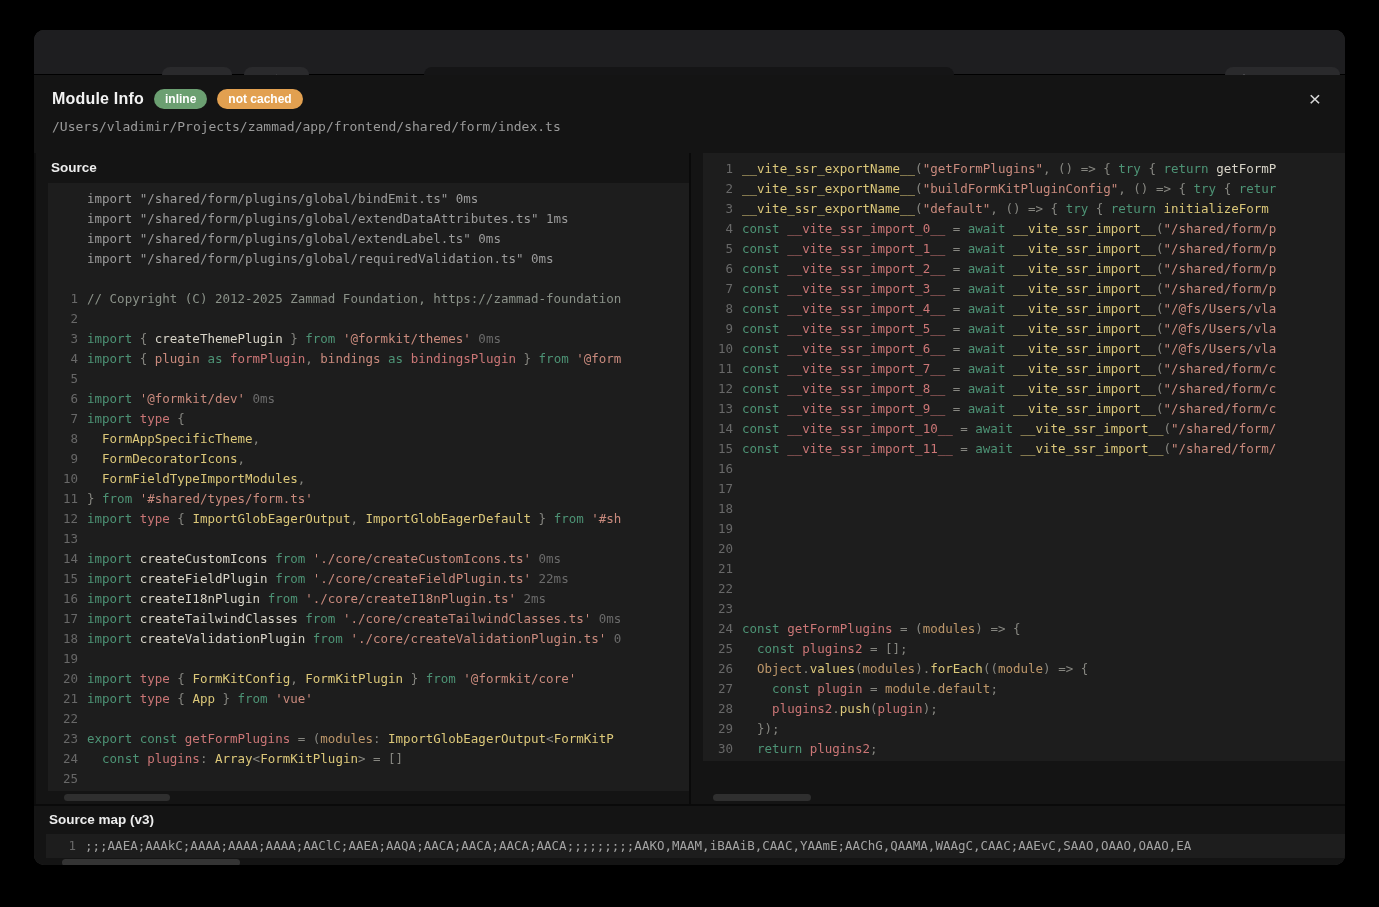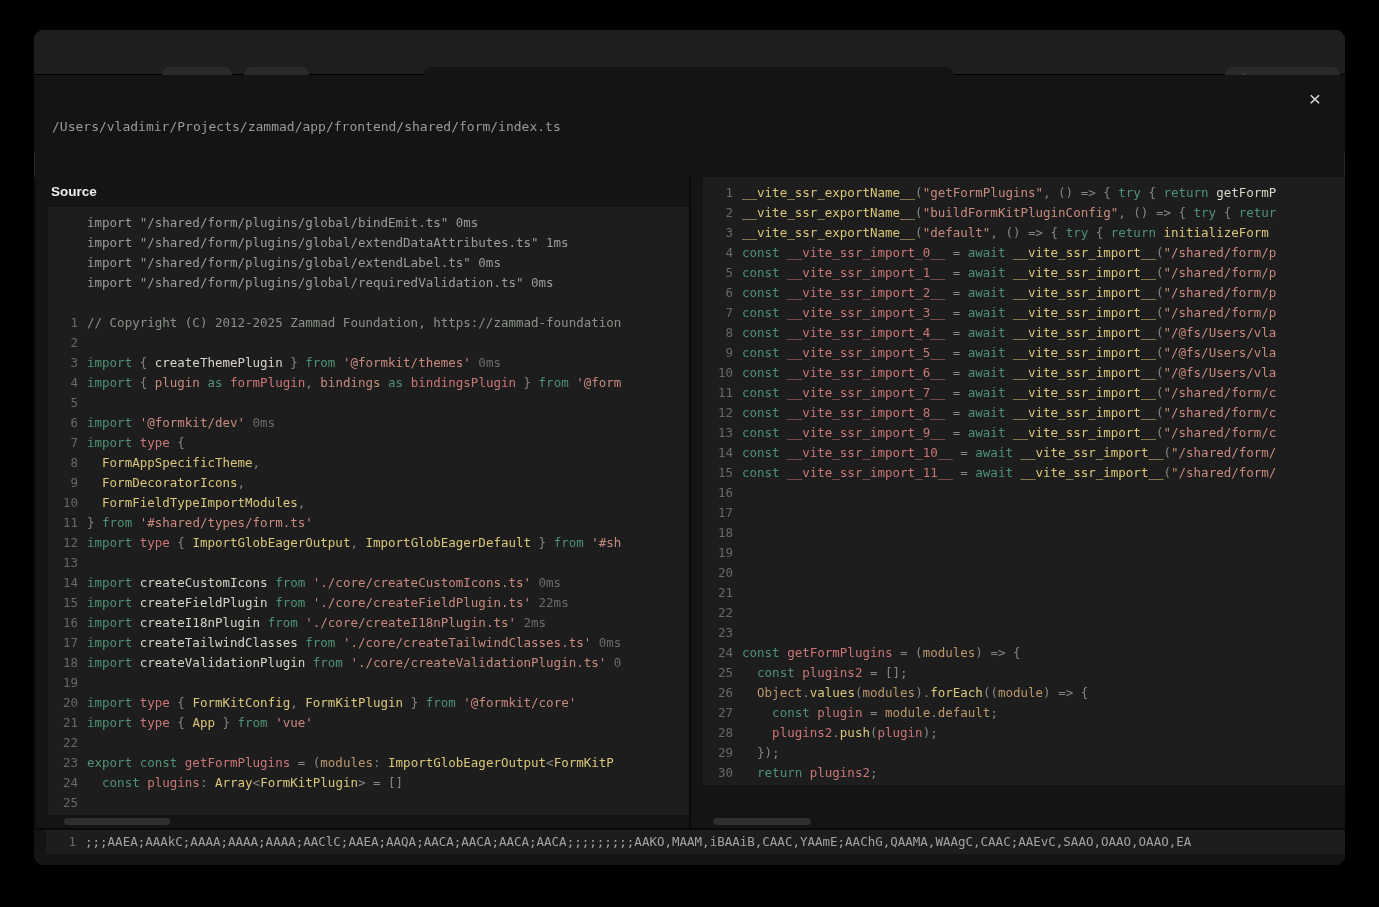--- a/index.html
+++ b/index.html
@@ -24,21 +24,21 @@
   .titlerow{position:absolute;left:18px;top:14px;display:flex;align-items:center;gap:10px;}
   .modtitle{color:#f2f2f2;font-size:16px;font-weight:bold;letter-spacing:.2px;}
   .badge{border-radius:10px;padding:2px 11px;font-size:12px;font-weight:bold;color:#fff;line-height:16px;}
   .filepath{position:absolute;left:18px;top:44px;color:#9a9a9a;font-size:13px;
     font-family:"DejaVu Sans Mono",monospace;}
   .timings{position:absolute;right:60px;top:16px;display:flex;gap:10px;}
   .tpill{background:#7f7f85;border-radius:10px;padding:2px 12px;font-size:12px;font-weight:bold;color:#fff;line-height:17px;}
   .close-x{position:absolute;right:16px;top:10px;width:28px;height:28px;display:flex;
     align-items:center;justify-content:center;color:#d8d8d8;font-size:21px;cursor:default;}
   
-  .panels{position:relative;display:flex;height:651px;background:#0d0d0d;margin-top:24px;}
+  .panels{position:relative;display:flex;height:651px;background:#0d0d0d;}
   .panel{position:relative;background:#141414;overflow:hidden;}
   .panel.src{width:653px;margin-left:2px;}
   .panel.tr{flex:1;}
   .vdivider{width:2px;background:#0a0a0a;}
   .ptitle{height:30px;line-height:30px;padding-left:15px;color:#ededed;font-size:13.5px;font-weight:bold;background:#141414;}
   pre.code{margin:0 0 0 12px;padding:6px 0 0 8px;background:#1d1d1d;height:602px;overflow:hidden;
     font-family:"DejaVu Sans Mono",monospace;font-size:12.5px;line-height:20px;}
   .cl{display:flex;height:20px;}
   .ln{flex:none;width:22px;text-align:right;color:#686868;margin-right:9px;}
   .ct{white-space:pre;}
@@ -133,35 +133,41 @@
     </span>
     <span class="icon">
       <svg width="17" height="15" viewBox="0 0 17 15">
         <rect x="4.5" y="1" width="11" height="9.5" rx="2.5" fill="none" stroke="#9b9b9f" stroke-width="1.4"></rect>
         <path d="M1.5 4.5 V11 a2.5 2.5 0 0 0 2.5 2.5 H11" fill="none" stroke="#9b9b9f" stroke-width="1.4" stroke-linecap="round"></path>
       </svg>
     </span>
   </div>
 
   <div class="modheader">
+    <div class="titlerow">
+      <span class="modtitle">Module Info</span>
+      <span class="badge" style="background: rgb(107, 159, 113);">inline</span>
+      <span class="badge" style="background: rgb(226, 160, 80);">not cached</span>
+    </div>
     <div class="filepath">/Users/vladimir/Projects/zammad/app/frontend/shared/form/index.ts</div>
     <div class="close-x">×</div>
   </div>
 
   <div class="panels">
     <div class="panel src">
       <div class="ptitle">Source</div>
       <pre class="code" id="src-code"><div class="cl"><span class="ln"></span><span class="ct"><span style="color: rgb(156, 156, 156);">import "/shared/form/plugins/global/bindEmit.ts" 0ms</span></span></div><div class="cl"><span class="ln"></span><span class="ct"><span style="color: rgb(156, 156, 156);">import "/shared/form/plugins/global/extendDataAttributes.ts" 1ms</span></span></div><div class="cl"><span class="ln"></span><span class="ct"><span style="color: rgb(156, 156, 156);">import "/shared/form/plugins/global/extendLabel.ts" 0ms</span></span></div><div class="cl"><span class="ln"></span><span class="ct"><span style="color: rgb(156, 156, 156);">import "/shared/form/plugins/global/requiredValidation.ts" 0ms</span></span></div><div class="cl"><span class="ln"></span><span class="ct"></span></div><div class="cl"><span class="ln">1</span><span class="ct"><span style="color: rgb(138, 145, 136);">// Copyright (C) 2012-2025 Zammad Foundation, https://zammad-foundation</span></span></div><div class="cl"><span class="ln">2</span><span class="ct"></span></div><div class="cl"><span class="ln">3</span><span class="ct"><span style="color: rgb(77, 147, 117);">import</span><span style="color: rgb(134, 134, 128);"> { </span><span style="color: rgb(216, 212, 200);">createThemePlugin</span><span style="color: rgb(134, 134, 128);"> } </span><span style="color: rgb(77, 147, 117);">from</span><span style="color: rgb(201, 138, 125);"> '@formkit/themes'</span><span style="color: rgb(107, 107, 107);"> 0ms</span></span></div><div class="cl"><span class="ln">4</span><span class="ct"><span style="color: rgb(77, 147, 117);">import</span><span style="color: rgb(134, 134, 128);"> { </span><span style="color: rgb(201, 138, 125);">plugin</span><span style="color: rgb(77, 147, 117);"> as </span><span style="color: rgb(203, 118, 118);">formPlugin</span><span style="color: rgb(134, 134, 128);">, </span><span style="color: rgb(201, 138, 125);">bindings</span><span style="color: rgb(77, 147, 117);"> as </span><span style="color: rgb(203, 118, 118);">bindingsPlugin</span><span style="color: rgb(134, 134, 128);"> } </span><span style="color: rgb(77, 147, 117);">from</span><span style="color: rgb(201, 138, 125);"> '@form</span></span></div><div class="cl"><span class="ln">5</span><span class="ct"></span></div><div class="cl"><span class="ln">6</span><span class="ct"><span style="color: rgb(77, 147, 117);">import</span><span style="color: rgb(201, 138, 125);"> '@formkit/dev'</span><span style="color: rgb(107, 107, 107);"> 0ms</span></span></div><div class="cl"><span class="ln">7</span><span class="ct"><span style="color: rgb(77, 147, 117);">import</span><span style="color: rgb(203, 118, 118);"> type</span><span style="color: rgb(134, 134, 128);"> {</span></span></div><div class="cl"><span class="ln">8</span><span class="ct"><span style="color: rgb(219, 199, 121);">  FormAppSpecificTheme</span><span style="color: rgb(134, 134, 128);">,</span></span></div><div class="cl"><span class="ln">9</span><span class="ct"><span style="color: rgb(219, 199, 121);">  FormDecoratorIcons</span><span style="color: rgb(134, 134, 128);">,</span></span></div><div class="cl"><span class="ln">10</span><span class="ct"><span style="color: rgb(219, 199, 121);">  FormFieldTypeImportModules</span><span style="color: rgb(134, 134, 128);">,</span></span></div><div class="cl"><span class="ln">11</span><span class="ct"><span style="color: rgb(134, 134, 128);">} </span><span style="color: rgb(77, 147, 117);">from</span><span style="color: rgb(201, 138, 125);"> '#shared/types/form.ts'</span></span></div><div class="cl"><span class="ln">12</span><span class="ct"><span style="color: rgb(77, 147, 117);">import</span><span style="color: rgb(203, 118, 118);"> type</span><span style="color: rgb(134, 134, 128);"> { </span><span style="color: rgb(219, 199, 121);">ImportGlobEagerOutput</span><span style="color: rgb(134, 134, 128);">, </span><span style="color: rgb(219, 199, 121);">ImportGlobEagerDefault</span><span style="color: rgb(134, 134, 128);"> } </span><span style="color: rgb(77, 147, 117);">from</span><span style="color: rgb(201, 138, 125);"> '#sh</span></span></div><div class="cl"><span class="ln">13</span><span class="ct"></span></div><div class="cl"><span class="ln">14</span><span class="ct"><span style="color: rgb(77, 147, 117);">import</span><span style="color: rgb(216, 212, 200);"> createCustomIcons </span><span style="color: rgb(77, 147, 117);">from</span><span style="color: rgb(201, 138, 125);"> './core/createCustomIcons.ts'</span><span style="color: rgb(107, 107, 107);"> 0ms</span></span></div><div class="cl"><span class="ln">15</span><span class="ct"><span style="color: rgb(77, 147, 117);">import</span><span style="color: rgb(216, 212, 200);"> createFieldPlugin </span><span style="color: rgb(77, 147, 117);">from</span><span style="color: rgb(201, 138, 125);"> './core/createFieldPlugin.ts'</span><span style="color: rgb(107, 107, 107);"> 22ms</span></span></div><div class="cl"><span class="ln">16</span><span class="ct"><span style="color: rgb(77, 147, 117);">import</span><span style="color: rgb(216, 212, 200);"> createI18nPlugin </span><span style="color: rgb(77, 147, 117);">from</span><span style="color: rgb(201, 138, 125);"> './core/createI18nPlugin.ts'</span><span style="color: rgb(107, 107, 107);"> 2ms</span></span></div><div class="cl"><span class="ln">17</span><span class="ct"><span style="color: rgb(77, 147, 117);">import</span><span style="color: rgb(216, 212, 200);"> createTailwindClasses </span><span style="color: rgb(77, 147, 117);">from</span><span style="color: rgb(201, 138, 125);"> './core/createTailwindClasses.ts'</span><span style="color: rgb(107, 107, 107);"> 0ms</span></span></div><div class="cl"><span class="ln">18</span><span class="ct"><span style="color: rgb(77, 147, 117);">import</span><span style="color: rgb(216, 212, 200);"> createValidationPlugin </span><span style="color: rgb(77, 147, 117);">from</span><span style="color: rgb(201, 138, 125);"> './core/createValidationPlugin.ts'</span><span style="color: rgb(107, 107, 107);"> 0</span></span></div><div class="cl"><span class="ln">19</span><span class="ct"></span></div><div class="cl"><span class="ln">20</span><span class="ct"><span style="color: rgb(77, 147, 117);">import</span><span style="color: rgb(203, 118, 118);"> type</span><span style="color: rgb(134, 134, 128);"> { </span><span style="color: rgb(219, 199, 121);">FormKitConfig</span><span style="color: rgb(134, 134, 128);">, </span><span style="color: rgb(219, 199, 121);">FormKitPlugin</span><span style="color: rgb(134, 134, 128);"> } </span><span style="color: rgb(77, 147, 117);">from</span><span style="color: rgb(201, 138, 125);"> '@formkit/core'</span></span></div><div class="cl"><span class="ln">21</span><span class="ct"><span style="color: rgb(77, 147, 117);">import</span><span style="color: rgb(203, 118, 118);"> type</span><span style="color: rgb(134, 134, 128);"> { </span><span style="color: rgb(219, 199, 121);">App</span><span style="color: rgb(134, 134, 128);"> } </span><span style="color: rgb(77, 147, 117);">from</span><span style="color: rgb(201, 138, 125);"> 'vue'</span></span></div><div class="cl"><span class="ln">22</span><span class="ct"></span></div><div class="cl"><span class="ln">23</span><span class="ct"><span style="color: rgb(77, 147, 117);">export</span><span style="color: rgb(77, 147, 117);"> const</span><span style="color: rgb(203, 118, 118);"> getFormPlugins</span><span style="color: rgb(134, 134, 128);"> = (</span><span style="color: rgb(189, 151, 106);">modules</span><span style="color: rgb(134, 134, 128);">: </span><span style="color: rgb(219, 199, 121);">ImportGlobEagerOutput</span><span style="color: rgb(134, 134, 128);">&lt;</span><span style="color: rgb(219, 199, 121);">FormKitP</span></span></div><div class="cl"><span class="ln">24</span><span class="ct"><span style="color: rgb(77, 147, 117);">  const</span><span style="color: rgb(203, 118, 118);"> plugins</span><span style="color: rgb(134, 134, 128);">: </span><span style="color: rgb(219, 199, 121);">Array</span><span style="color: rgb(134, 134, 128);">&lt;</span><span style="color: rgb(219, 199, 121);">FormKitPlugin</span><span style="color: rgb(134, 134, 128);">&gt; = []</span></span></div><div class="cl"><span class="ln">25</span><span class="ct"></span></div></pre>
       <div class="hthumb" style="left:28px;bottom:3px;width:106px;"></div>
     </div>
     <div class="vdivider"></div>
     <div class="panel tr">
       <pre class="code" id="tr-code"><div class="cl"><span class="ln">1</span><span class="ct"><span style="color: rgb(219, 199, 121);">__vite_ssr_exportName__</span><span style="color: rgb(134, 134, 128);">(</span><span style="color: rgb(201, 138, 125);">"getFormPlugins"</span><span style="color: rgb(134, 134, 128);">, () =&gt; { </span><span style="color: rgb(77, 147, 117);">try</span><span style="color: rgb(134, 134, 128);"> { </span><span style="color: rgb(77, 147, 117);">return</span><span style="color: rgb(216, 212, 200);"> getFormP</span></span></div><div class="cl"><span class="ln">2</span><span class="ct"><span style="color: rgb(219, 199, 121);">__vite_ssr_exportName__</span><span style="color: rgb(134, 134, 128);">(</span><span style="color: rgb(201, 138, 125);">"buildFormKitPluginConfig"</span><span style="color: rgb(134, 134, 128);">, () =&gt; { </span><span style="color: rgb(77, 147, 117);">try</span><span style="color: rgb(134, 134, 128);"> { </span><span style="color: rgb(77, 147, 117);">retur</span></span></div><div class="cl"><span class="ln">3</span><span class="ct"><span style="color: rgb(219, 199, 121);">__vite_ssr_exportName__</span><span style="color: rgb(134, 134, 128);">(</span><span style="color: rgb(201, 138, 125);">"default"</span><span style="color: rgb(134, 134, 128);">, () =&gt; { </span><span style="color: rgb(77, 147, 117);">try</span><span style="color: rgb(134, 134, 128);"> { </span><span style="color: rgb(77, 147, 117);">return</span><span style="color: rgb(219, 199, 121);"> initializeForm</span></span></div><div class="cl"><span class="ln">4</span><span class="ct"><span style="color: rgb(77, 147, 117);">const</span><span style="color: rgb(203, 118, 118);"> __vite_ssr_import_0__</span><span style="color: rgb(134, 134, 128);"> = </span><span style="color: rgb(77, 147, 117);">await</span><span style="color: rgb(219, 199, 121);"> __vite_ssr_import__</span><span style="color: rgb(134, 134, 128);">(</span><span style="color: rgb(201, 138, 125);">"/shared/form/p</span></span></div><div class="cl"><span class="ln">5</span><span class="ct"><span style="color: rgb(77, 147, 117);">const</span><span style="color: rgb(203, 118, 118);"> __vite_ssr_import_1__</span><span style="color: rgb(134, 134, 128);"> = </span><span style="color: rgb(77, 147, 117);">await</span><span style="color: rgb(219, 199, 121);"> __vite_ssr_import__</span><span style="color: rgb(134, 134, 128);">(</span><span style="color: rgb(201, 138, 125);">"/shared/form/p</span></span></div><div class="cl"><span class="ln">6</span><span class="ct"><span style="color: rgb(77, 147, 117);">const</span><span style="color: rgb(203, 118, 118);"> __vite_ssr_import_2__</span><span style="color: rgb(134, 134, 128);"> = </span><span style="color: rgb(77, 147, 117);">await</span><span style="color: rgb(219, 199, 121);"> __vite_ssr_import__</span><span style="color: rgb(134, 134, 128);">(</span><span style="color: rgb(201, 138, 125);">"/shared/form/p</span></span></div><div class="cl"><span class="ln">7</span><span class="ct"><span style="color: rgb(77, 147, 117);">const</span><span style="color: rgb(203, 118, 118);"> __vite_ssr_import_3__</span><span style="color: rgb(134, 134, 128);"> = </span><span style="color: rgb(77, 147, 117);">await</span><span style="color: rgb(219, 199, 121);"> __vite_ssr_import__</span><span style="color: rgb(134, 134, 128);">(</span><span style="color: rgb(201, 138, 125);">"/shared/form/p</span></span></div><div class="cl"><span class="ln">8</span><span class="ct"><span style="color: rgb(77, 147, 117);">const</span><span style="color: rgb(203, 118, 118);"> __vite_ssr_import_4__</span><span style="color: rgb(134, 134, 128);"> = </span><span style="color: rgb(77, 147, 117);">await</span><span style="color: rgb(219, 199, 121);"> __vite_ssr_import__</span><span style="color: rgb(134, 134, 128);">(</span><span style="color: rgb(201, 138, 125);">"/@fs/Users/vla</span></span></div><div class="cl"><span class="ln">9</span><span class="ct"><span style="color: rgb(77, 147, 117);">const</span><span style="color: rgb(203, 118, 118);"> __vite_ssr_import_5__</span><span style="color: rgb(134, 134, 128);"> = </span><span style="color: rgb(77, 147, 117);">await</span><span style="color: rgb(219, 199, 121);"> __vite_ssr_import__</span><span style="color: rgb(134, 134, 128);">(</span><span style="color: rgb(201, 138, 125);">"/@fs/Users/vla</span></span></div><div class="cl"><span class="ln">10</span><span class="ct"><span style="color: rgb(77, 147, 117);">const</span><span style="color: rgb(203, 118, 118);"> __vite_ssr_import_6__</span><span style="color: rgb(134, 134, 128);"> = </span><span style="color: rgb(77, 147, 117);">await</span><span style="color: rgb(219, 199, 121);"> __vite_ssr_import__</span><span style="color: rgb(134, 134, 128);">(</span><span style="color: rgb(201, 138, 125);">"/@fs/Users/vla</span></span></div><div class="cl"><span class="ln">11</span><span class="ct"><span style="color: rgb(77, 147, 117);">const</span><span style="color: rgb(203, 118, 118);"> __vite_ssr_import_7__</span><span style="color: rgb(134, 134, 128);"> = </span><span style="color: rgb(77, 147, 117);">await</span><span style="color: rgb(219, 199, 121);"> __vite_ssr_import__</span><span style="color: rgb(134, 134, 128);">(</span><span style="color: rgb(201, 138, 125);">"/shared/form/c</span></span></div><div class="cl"><span class="ln">12</span><span class="ct"><span style="color: rgb(77, 147, 117);">const</span><span style="color: rgb(203, 118, 118);"> __vite_ssr_import_8__</span><span style="color: rgb(134, 134, 128);"> = </span><span style="color: rgb(77, 147, 117);">await</span><span style="color: rgb(219, 199, 121);"> __vite_ssr_import__</span><span style="color: rgb(134, 134, 128);">(</span><span style="color: rgb(201, 138, 125);">"/shared/form/c</span></span></div><div class="cl"><span class="ln">13</span><span class="ct"><span style="color: rgb(77, 147, 117);">const</span><span style="color: rgb(203, 118, 118);"> __vite_ssr_import_9__</span><span style="color: rgb(134, 134, 128);"> = </span><span style="color: rgb(77, 147, 117);">await</span><span style="color: rgb(219, 199, 121);"> __vite_ssr_import__</span><span style="color: rgb(134, 134, 128);">(</span><span style="color: rgb(201, 138, 125);">"/shared/form/c</span></span></div><div class="cl"><span class="ln">14</span><span class="ct"><span style="color: rgb(77, 147, 117);">const</span><span style="color: rgb(203, 118, 118);"> __vite_ssr_import_10__</span><span style="color: rgb(134, 134, 128);"> = </span><span style="color: rgb(77, 147, 117);">await</span><span style="color: rgb(219, 199, 121);"> __vite_ssr_import__</span><span style="color: rgb(134, 134, 128);">(</span><span style="color: rgb(201, 138, 125);">"/shared/form/</span></span></div><div class="cl"><span class="ln">15</span><span class="ct"><span style="color: rgb(77, 147, 117);">const</span><span style="color: rgb(203, 118, 118);"> __vite_ssr_import_11__</span><span style="color: rgb(134, 134, 128);"> = </span><span style="color: rgb(77, 147, 117);">await</span><span style="color: rgb(219, 199, 121);"> __vite_ssr_import__</span><span style="color: rgb(134, 134, 128);">(</span><span style="color: rgb(201, 138, 125);">"/shared/form/</span></span></div><div class="cl"><span class="ln">16</span><span class="ct"></span></div><div class="cl"><span class="ln">17</span><span class="ct"></span></div><div class="cl"><span class="ln">18</span><span class="ct"></span></div><div class="cl"><span class="ln">19</span><span class="ct"></span></div><div class="cl"><span class="ln">20</span><span class="ct"></span></div><div class="cl"><span class="ln">21</span><span class="ct"></span></div><div class="cl"><span class="ln">22</span><span class="ct"></span></div><div class="cl"><span class="ln">23</span><span class="ct"></span></div><div class="cl"><span class="ln">24</span><span class="ct"><span style="color: rgb(77, 147, 117);">const</span><span style="color: rgb(203, 118, 118);"> getFormPlugins</span><span style="color: rgb(134, 134, 128);"> = (</span><span style="color: rgb(189, 151, 106);">modules</span><span style="color: rgb(134, 134, 128);">) =&gt; {</span></span></div><div class="cl"><span class="ln">25</span><span class="ct"><span style="color: rgb(77, 147, 117);">  const</span><span style="color: rgb(203, 118, 118);"> plugins2</span><span style="color: rgb(134, 134, 128);"> = [];</span></span></div><div class="cl"><span class="ln">26</span><span class="ct"><span style="color: rgb(189, 151, 106);">  Object</span><span style="color: rgb(134, 134, 128);">.</span><span style="color: rgb(219, 199, 121);">values</span><span style="color: rgb(134, 134, 128);">(</span><span style="color: rgb(189, 151, 106);">modules</span><span style="color: rgb(134, 134, 128);">).</span><span style="color: rgb(219, 199, 121);">forEach</span><span style="color: rgb(134, 134, 128);">((</span><span style="color: rgb(189, 151, 106);">module</span><span style="color: rgb(134, 134, 128);">) =&gt; {</span></span></div><div class="cl"><span class="ln">27</span><span class="ct"><span style="color: rgb(77, 147, 117);">    const</span><span style="color: rgb(203, 118, 118);"> plugin</span><span style="color: rgb(134, 134, 128);"> = </span><span style="color: rgb(189, 151, 106);">module</span><span style="color: rgb(134, 134, 128);">.</span><span style="color: rgb(189, 151, 106);">default</span><span style="color: rgb(134, 134, 128);">;</span></span></div><div class="cl"><span class="ln">28</span><span class="ct"><span style="color: rgb(203, 118, 118);">    plugins2</span><span style="color: rgb(134, 134, 128);">.</span><span style="color: rgb(219, 199, 121);">push</span><span style="color: rgb(134, 134, 128);">(</span><span style="color: rgb(203, 118, 118);">plugin</span><span style="color: rgb(134, 134, 128);">);</span></span></div><div class="cl"><span class="ln">29</span><span class="ct"><span style="color: rgb(134, 134, 128);">  });</span></span></div><div class="cl"><span class="ln">30</span><span class="ct"><span style="color: rgb(77, 147, 117);">  return</span><span style="color: rgb(203, 118, 118);"> plugins2</span><span style="color: rgb(134, 134, 128);">;</span></span></div></pre>
       <div class="hthumb" style="left:22px;bottom:3px;width:98px;"></div>
     </div>
   </div>
 
   <div class="mapsec">
+    <div class="ptitle">Source map (v3)</div>
     <pre class="mapcode" id="map-code"><div class="cl"><span class="ln">1</span><span class="ct"><span style="color: rgb(163, 163, 163);">;;;AAEA;AAAkC;AAAA;AAAA;AAAA;AAClC;AAEA;AAQA;AACA;AACA;AACA;AACA;;;;;;;;;AAKO,MAAM,iBAAiB,CAAC,YAAmE;AAChG,QAAMA,WAAgC,CAAC;AAEvC,SAAO,OAAO,OAAO,EA</span></span></div></pre>
     <div class="hthumb" style="left:28px;bottom:2px;width:178px;background:#343434;"></div>
   </div>
 
 </div>
 
 </body></html>

